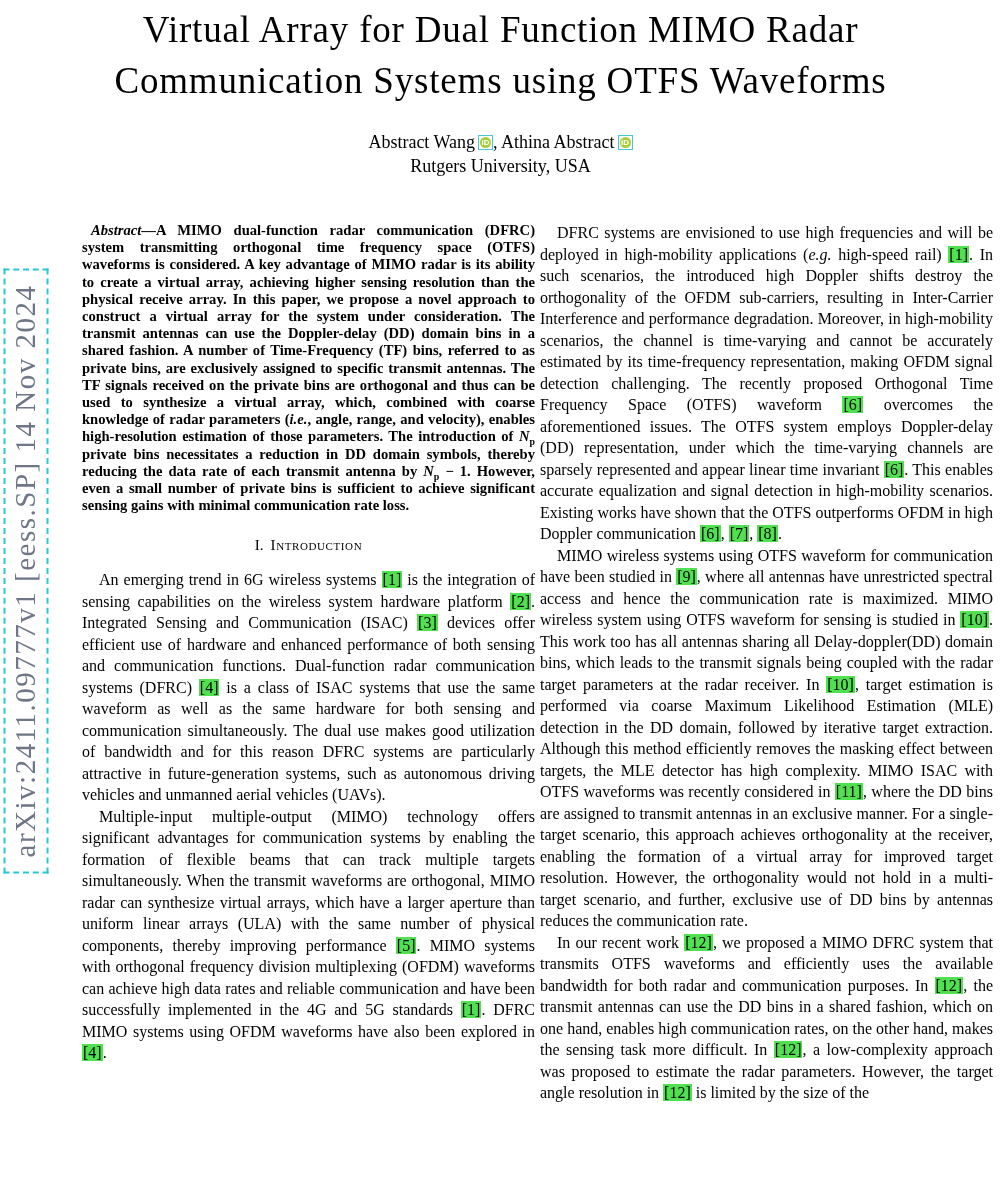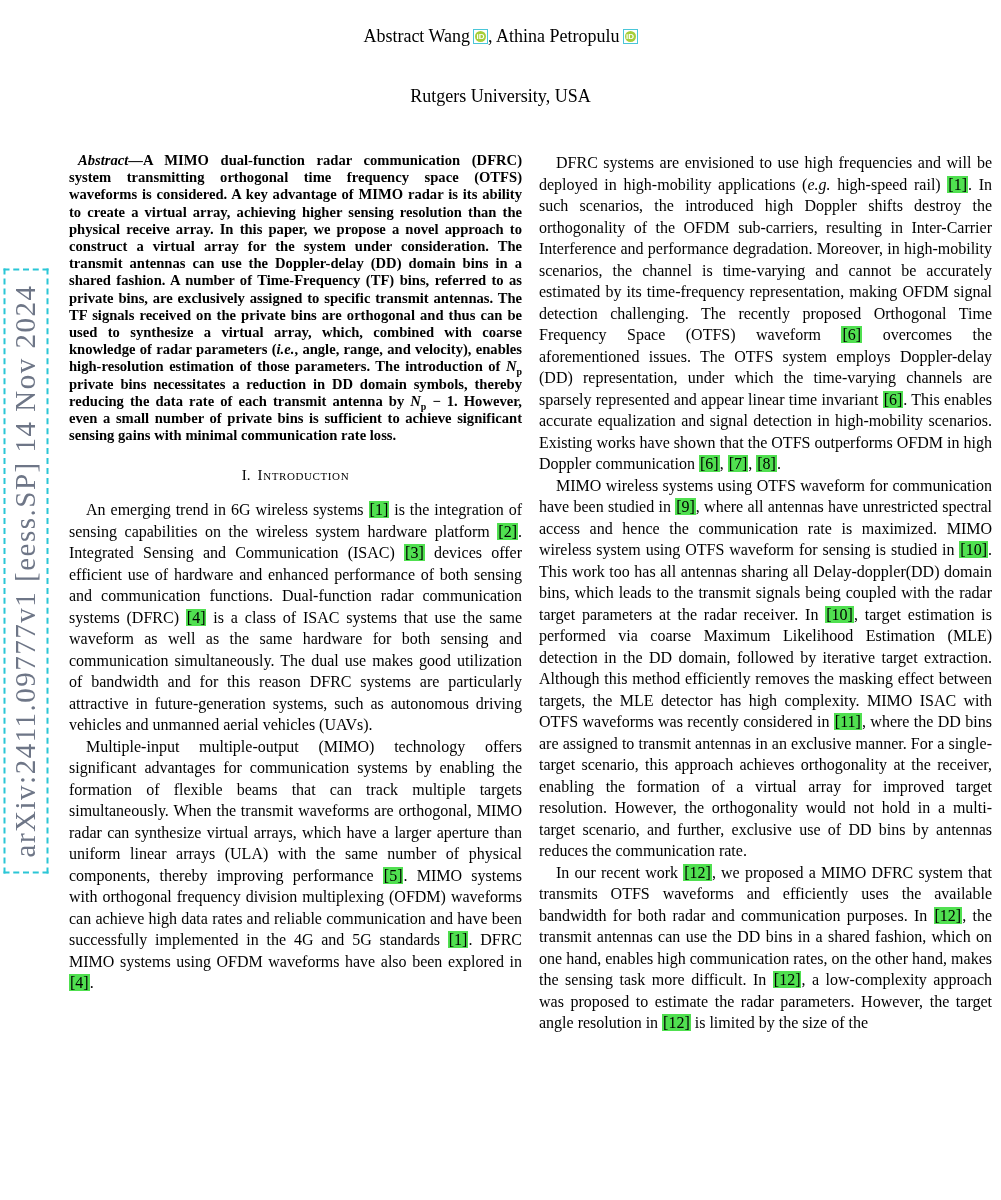--- a/index.html
+++ b/index.html
@@ -41,21 +41,20 @@
   .authors {
     margin-top: 24px;
     text-align: center;
     font-size: 18px;
     line-height: 24px;
   }
   .affiliation {
     text-align: center;
     font-size: 18px;
     line-height: 24px;
-    margin-top: 36px;
   }
   .orcid {
     display: inline-block;
     width: 15px; height: 15px;
     border: 1px solid var(--orcid-border, #49c6d8);
     vertical-align: -2px;
     margin-left: 3px;
     position: relative;
     background: #fff;
   }
@@ -67,23 +66,24 @@
     color: #fff;
     font-size: 8px;
     font-weight: bold;
     font-family: "Liberation Sans", sans-serif;
     display: flex; align-items: center; justify-content: center;
   }
 
   
   .columns {
     display: flex;
-    gap: 17px;
+    gap: 5px;
     margin-top: 44px;
     padding: 0 8px 0 69px;
+    justify-content: flex-end;
   }
   .col { width: 453px; }
   .col p {
     text-align: justify;
     hyphens: auto;
     -webkit-hyphens: auto;
   }
   .abstract {
     font-weight: bold;
     font-size: 14.6px;
@@ -116,23 +116,27 @@
   .mvar { font-style: italic; }
   sub { font-size: 68%; line-height: 0; }
 </style>
 </head>
 <body>
 
 <div class="arxiv-banner">arXiv:2411.09777v1  [eess.SP]  14 Nov 2024</div>
 
 <div class="page">
 
+  <h1 class="title">
+    <span class="title-line">Virtual Array for Dual Function MIMO Radar</span>
+    <span class="title-line">Communication Systems using OTFS Waveforms</span>
+  </h1>
 
   <div class="authors">
-    <span>Abstract Wang</span><span class="orcid"></span><span>, </span><span>Athina Petropulu</span><span class="orcid"></span>
+    <span>Abstract Wang</span><span class="orcid"></span><span>, </span><span>Athina Abstract</span><span class="orcid"></span>
   </div>
 
   <div class="affiliation">Rutgers University, USA</div>
 
   <main class="columns">
 
     <div class="col">
       <p class="abstract"><span class="abstract-label">Abstract</span><span>—A MIMO dual-function radar communication (DFRC) system transmitting orthogonal time frequency space (OTFS) waveforms is considered. A key advantage of MIMO radar is its ability to create a virtual array, achieving higher sensing resolution than the physical receive array. In this paper, we propose a novel approach to construct a virtual array for the system under consideration. The transmit antennas can use the Doppler-delay (DD) domain bins in a shared fashion. A number of Time-Frequency (TF) bins, referred to as private bins, are exclusively assigned to specific transmit antennas. The TF signals received on the private bins are orthogonal and thus can be used to synthesize a virtual array, which, combined with coarse knowledge of radar parameters (<i>i.e.</i>, angle, range, and velocity), enables high-resolution estimation of those parameters. The introduction of <i class="mvar">N</i><sub>p</sub> private bins necessitates a reduction in DD domain symbols, thereby reducing the data rate of each transmit antenna by <i class="mvar">N</i><sub>p</sub> − 1. However, even a small number of private bins is sufficient to achieve significant sensing gains with minimal communication rate loss.</span></p>
 
       <h2 class="section-heading">

